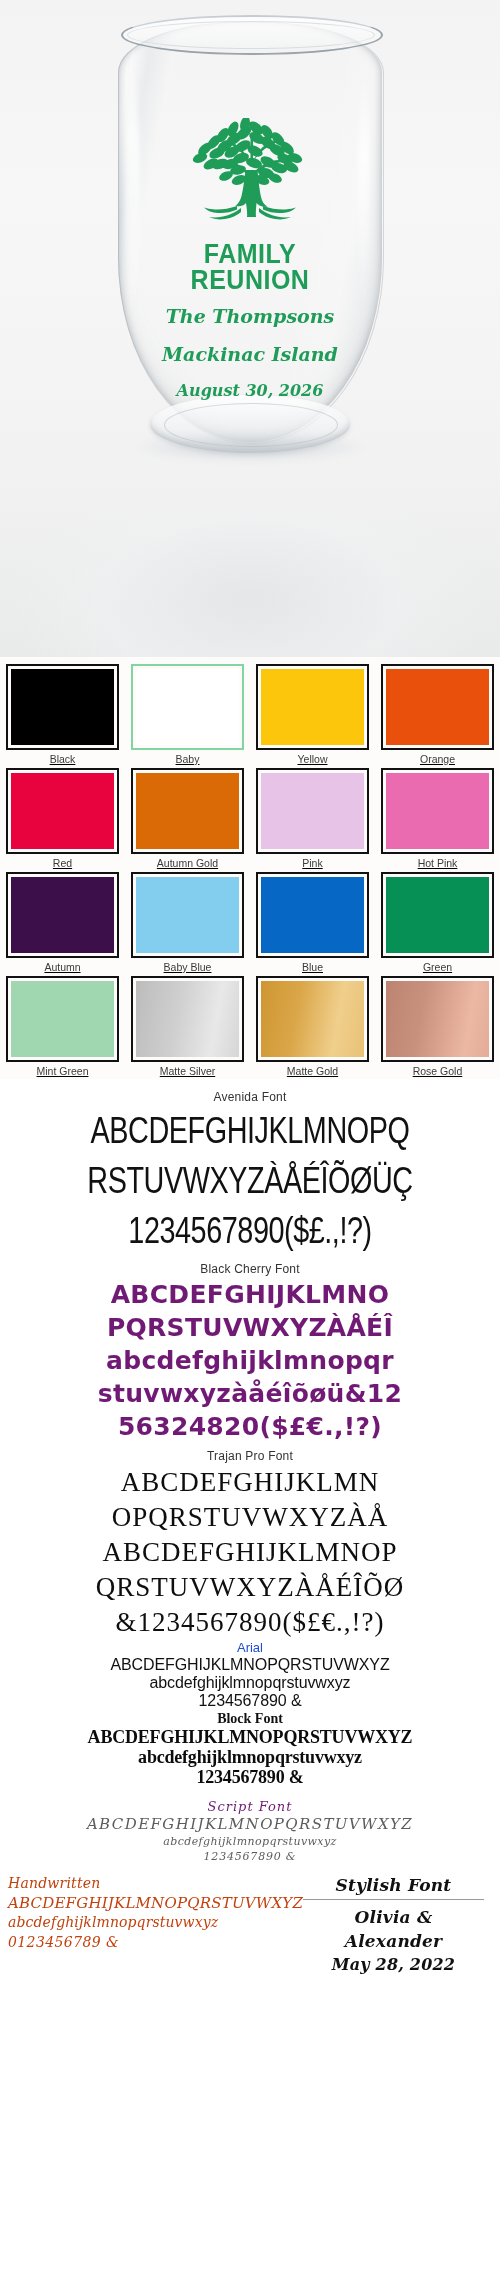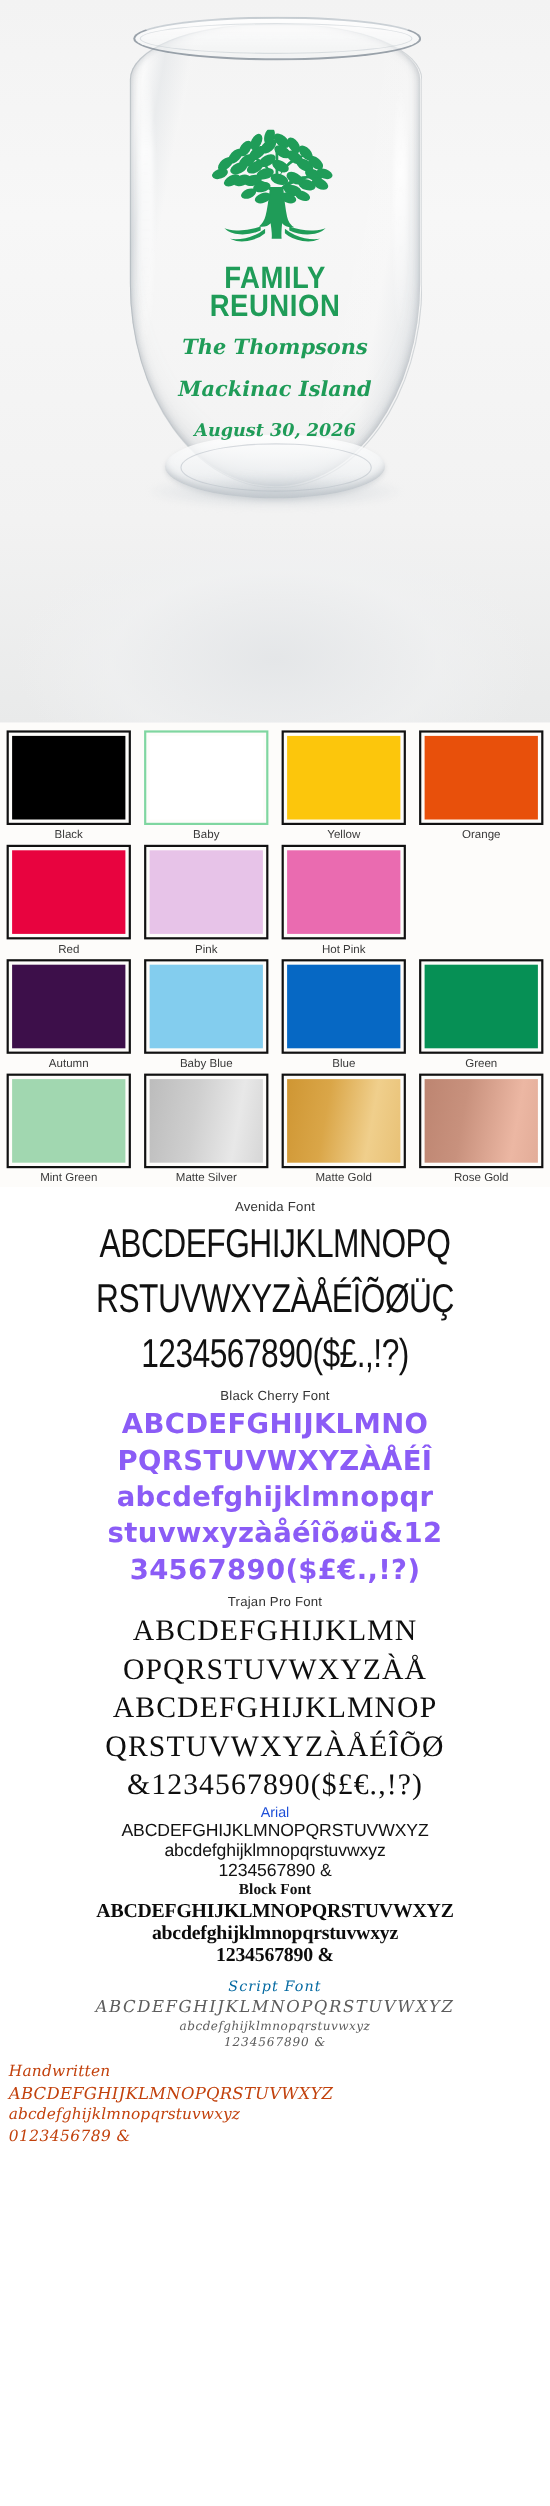--- a/index.html
+++ b/index.html
@@ -146,20 +146,21 @@
     background:#fdfcfa;
     padding:4px 0 2px 0;
     box-sizing:border-box;
   }
   .swatch-row{display:flex;}
   .swatch-cell{
     width:125px;
     box-sizing:border-box;
     padding:3px 6px 0 6px;
     text-align:center;
+    text-decoration:underline;
   }
   .swatch-box{
     position:relative;
     width:113px;height:86px;
     box-sizing:border-box;
     border:2px solid #111111;
     background:#fdfcfa;
     padding:3px;
     margin:0 auto;
   }
@@ -202,21 +203,21 @@
     transform:scaleY(1.18) scaleX(.93);
     color:#111;
   }
   
   .blackcherry .sample-line{
     font-family:"DejaVu Sans", sans-serif;
     font-weight:bold;
     font-size:25px;
     line-height:33px;
     letter-spacing:0.3px;
-    color:#8b5cf6;
+    color:#701a75;
   }
   
   .trajan .sample-line{
     font-family:"Liberation Serif", serif;
     font-size:27px;
     line-height:35px;
     letter-spacing:1px;
     color:#0e0e0e;
   }
   
@@ -242,21 +243,21 @@
   }
   .block .heading-inline{
     font-family:"Liberation Serif", serif;
     font-weight:bold;font-size:14px;line-height:17px;color:#111;
   }
   
   .script{margin-top:12px;}
   .script .heading-inline{
     font-family:"DejaVu Serif", serif;
     font-style:italic;
-    font-size:13px;line-height:16px;color:#0369a1;
+    font-size:13px;line-height:16px;color:#701a75;
     letter-spacing:1px;
   }
   .script .sample-line{
     font-family:"DejaVu Serif", serif;
     font-style:italic;
     color:#5c5c5c;
     letter-spacing:.4px;
   }
   .script .s-caps{font-size:15px;line-height:19px;letter-spacing:1.4px;}
   .script .s-low{font-size:11px;line-height:15px;}
@@ -408,20 +409,26 @@
       </div>
       <div class="swatch-row">
         <div class="swatch-cell">
           <div class="swatch-box">
             <div class="swatch-fill" style="background: rgb(232, 3, 63);"></div>
           </div>
           <div class="swatch-label">Red</div>
         </div>
         <div class="swatch-cell">
           <div class="swatch-box">
+            <div class="swatch-fill" style="background: rgb(217, 106, 6);"></div>
+          </div>
+          <div class="swatch-label">Autumn Gold</div>
+        </div>
+        <div class="swatch-cell">
+          <div class="swatch-box">
             <div class="swatch-fill" style="background: rgb(231, 195, 232);"></div>
           </div>
           <div class="swatch-label">Pink</div>
         </div>
         <div class="swatch-cell">
           <div class="swatch-box">
             <div class="swatch-fill" style="background: rgb(234, 107, 176);"></div>
           </div>
           <div class="swatch-label">Hot Pink</div>
         </div>
@@ -487,21 +494,21 @@
           <div class="sample-line">ABCDEFGHIJKLMNOPQ</div>
           <div class="sample-line">RSTUVWXYZÀÅÉÎÕØÜÇ</div>
           <div class="sample-line">1234567890($£.,!?)</div>
         </div>
         <div class="font-sample blackcherry">
           <div class="font-heading">Black Cherry Font</div>
           <div class="sample-line">ABCDEFGHIJKLMNO</div>
           <div class="sample-line">PQRSTUVWXYZÀÅÉÎ</div>
           <div class="sample-line">abcdefghijklmnopqr</div>
           <div class="sample-line">stuvwxyzàåéîõøü&amp;12</div>
-          <div class="sample-line">34567890($£€.,!?)</div>
+          <div class="sample-line">56324820($£€.,!?)</div>
         </div>
         <div class="font-sample trajan">
           <div class="font-heading">Trajan Pro Font</div>
           <div class="sample-line">ABCDEFGHIJKLMN</div>
           <div class="sample-line">OPQRSTUVWXYZÀÅ</div>
           <div class="sample-line">ABCDEFGHIJKLMNOP</div>
           <div class="sample-line">QRSTUVWXYZÀÅÉÎÕØ</div>
           <div class="sample-line">&amp;1234567890($£€.,!?)</div>
         </div>
         <div class="font-sample arial">
@@ -524,16 +531,22 @@
         </div>
       </div>
 
     <div class="bottom-row">
       <div class="handwritten">
         <div class="hw-title">Handwritten</div>
         <div class="hw-caps">ABCDEFGHIJKLMNOPQRSTUVWXYZ</div>
         <div class="hw-low">abcdefghijklmnopqrstuvwxyz</div>
         <div class="hw-num">0123456789 &amp;</div>
       </div>
+      <div class="stylish">
+        <div class="st-title">Stylish Font</div>
+        <div class="st-rule"></div>
+        <div class="st-name">Olivia &amp; Alexander</div>
+        <div class="st-date">May 28, 2022</div>
+      </div>
     </div>
   </div>
 
 </div>
 
 </body></html>

